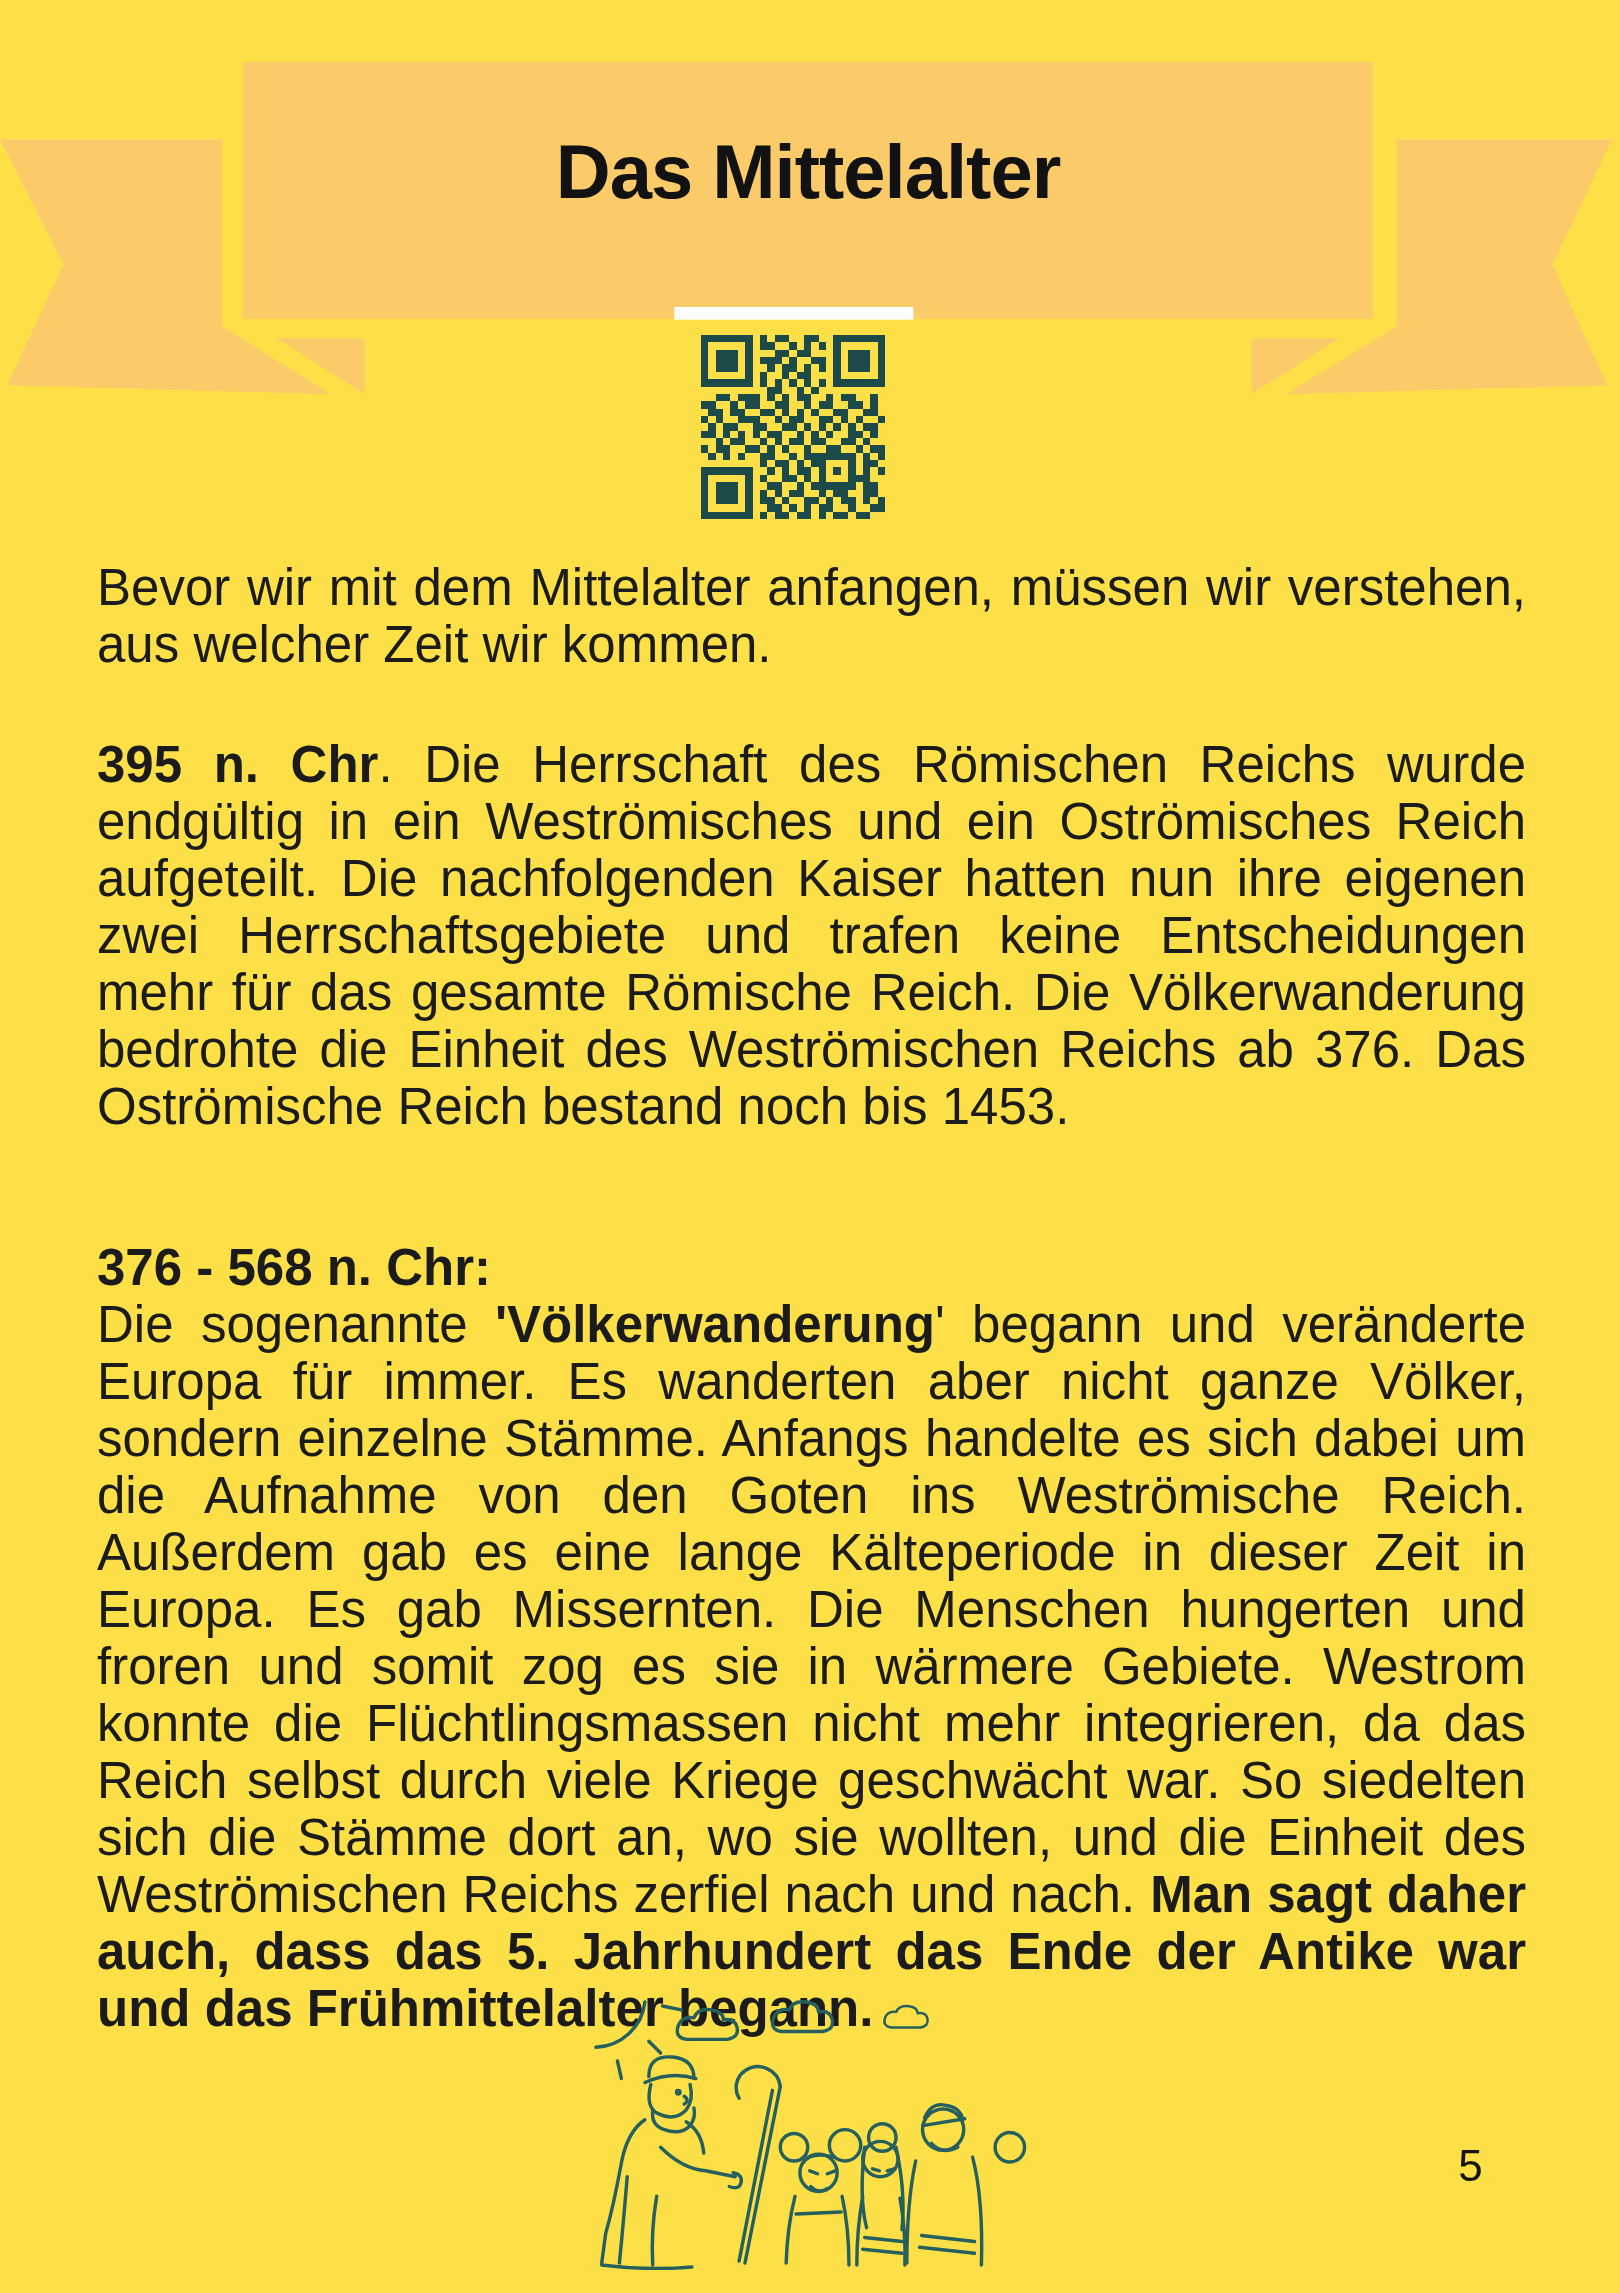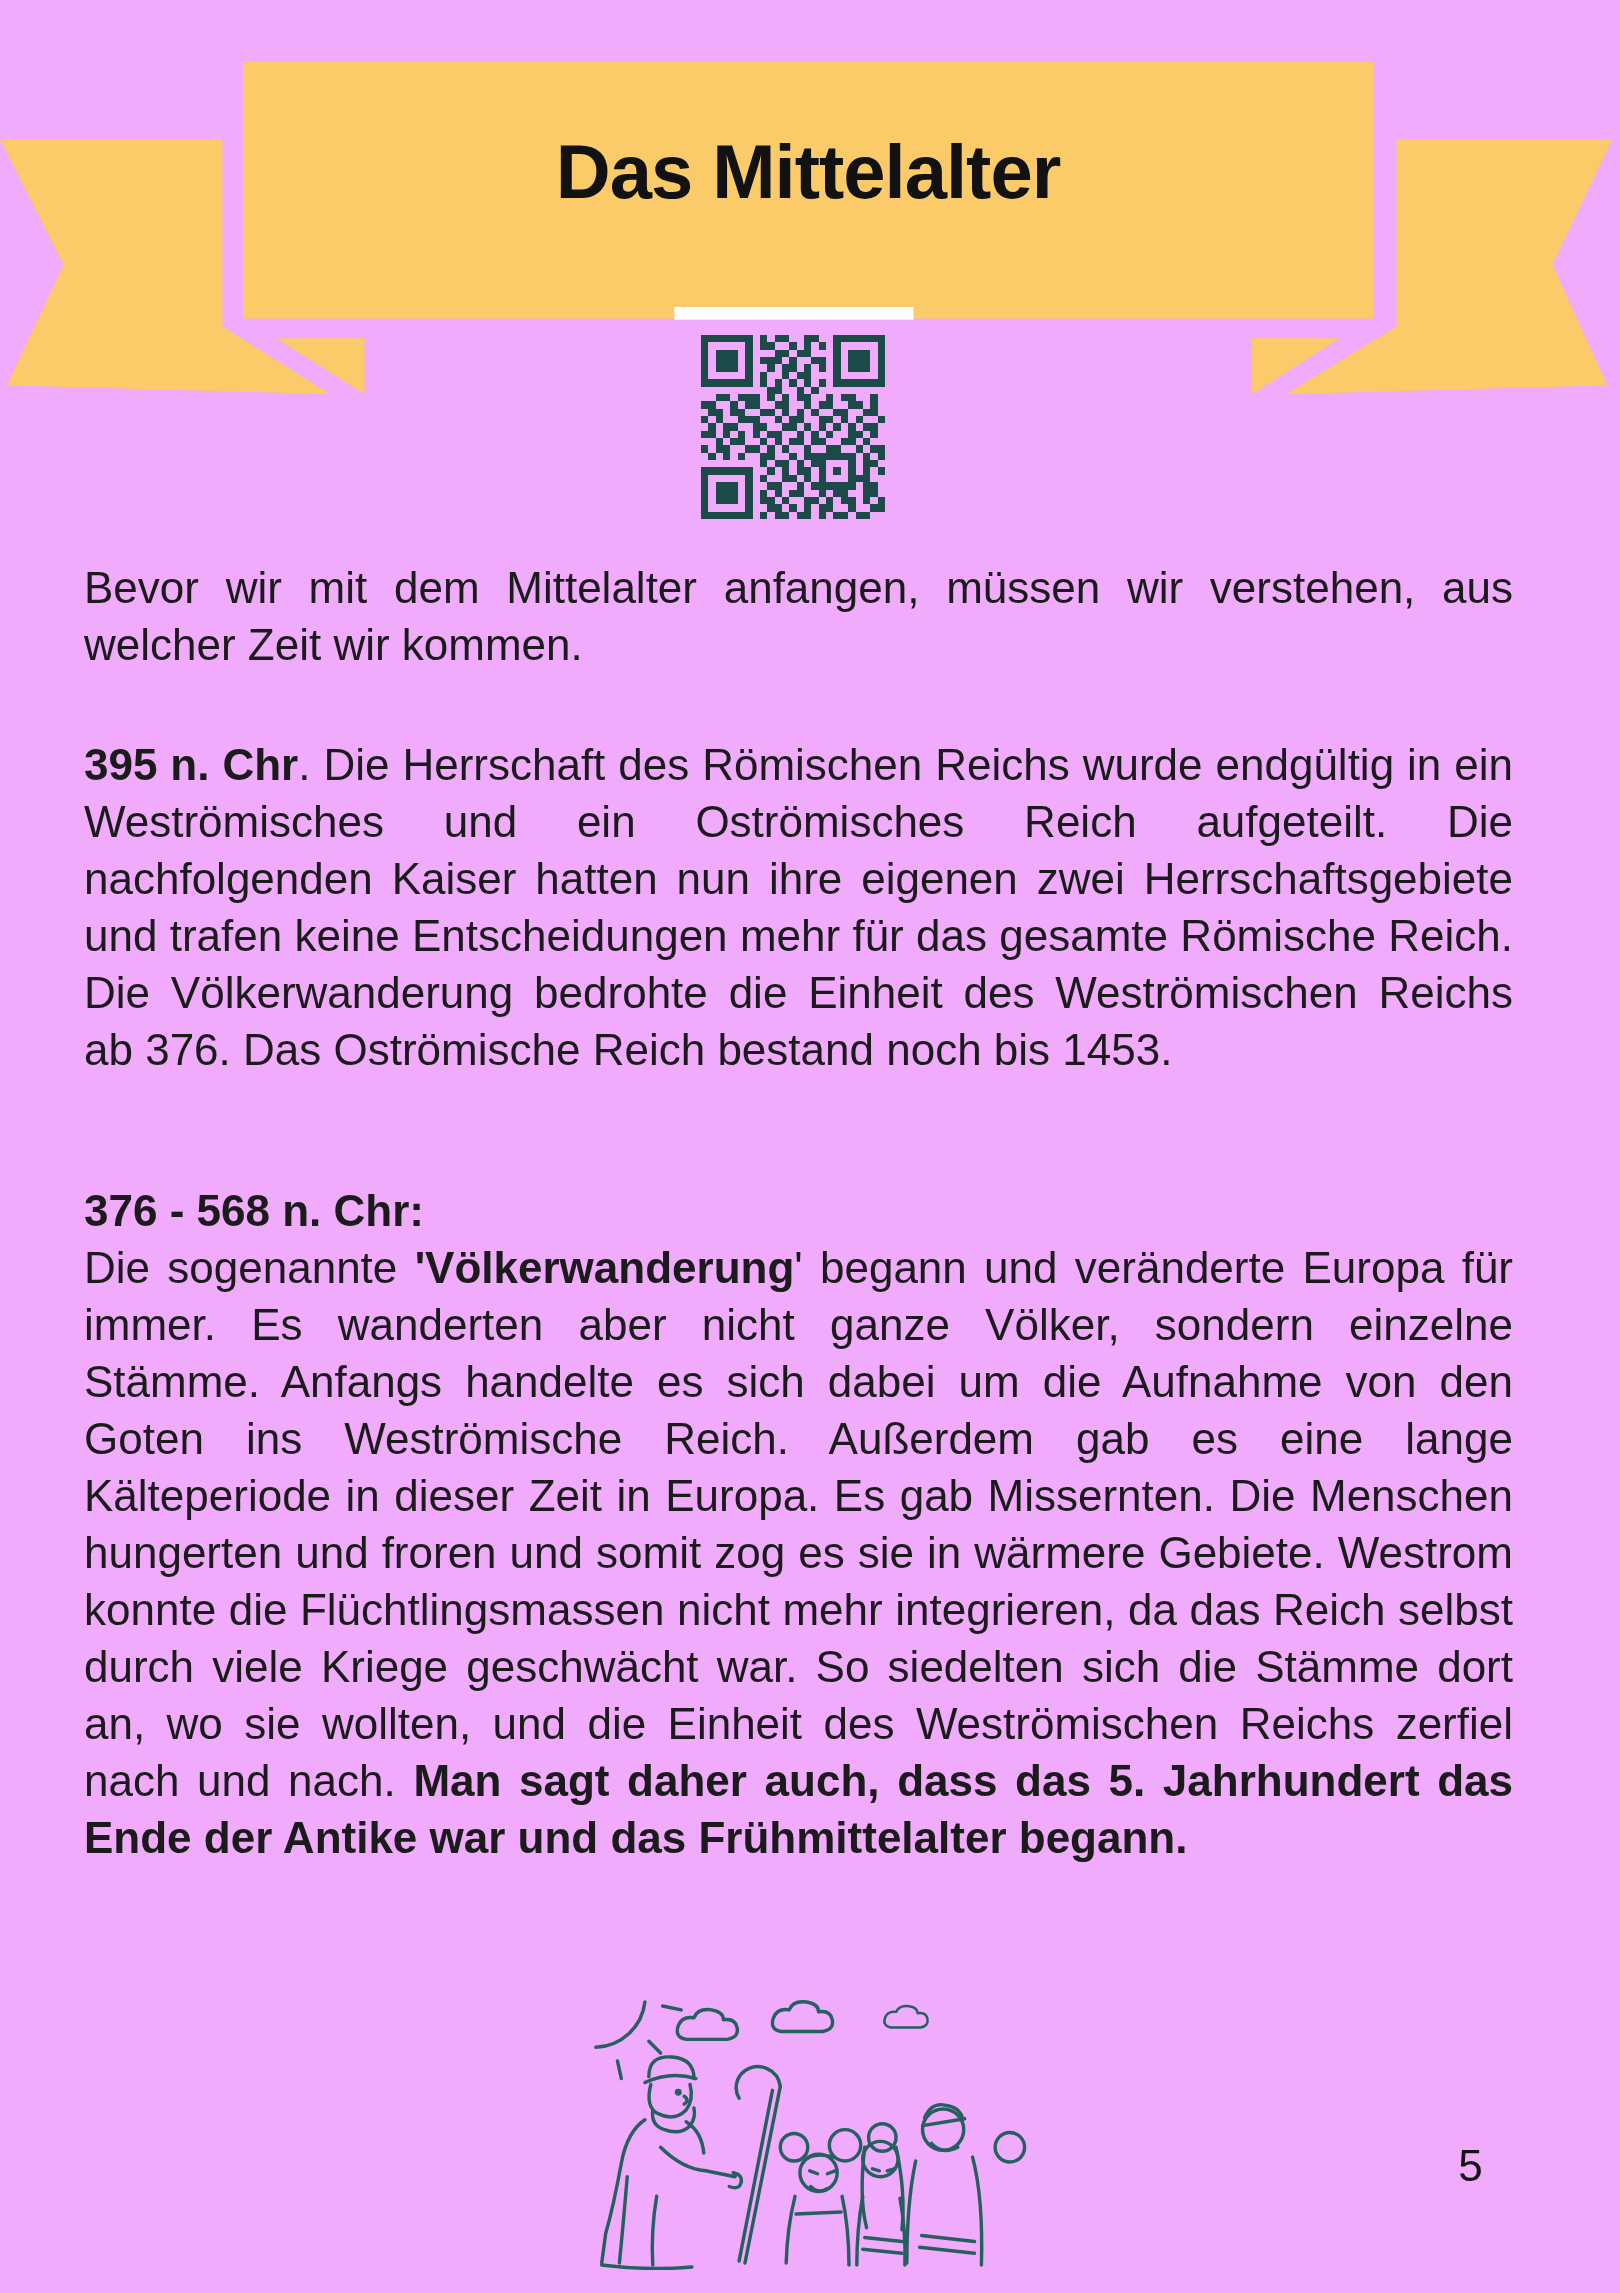--- a/index.html
+++ b/index.html
@@ -5,21 +5,21 @@
   :root{
     --ribbon:#FBCB69;
     --qr-teal:#1B4A48;
     --ink:#1B1B1B;
     --art:#26605E;
   }
   html,body{margin:0;padding:0;background:#e8e8e8;}
   .page{
     position:relative;
     width:1620px;height:2294px;
-    background:#f0abfc;
+    background:#fde047;
     overflow:hidden;
     font-family:"Liberation Sans", sans-serif;
     color:var(--ink);
   }
   .banner-svg{position:absolute;left:0;top:0;width:1620px;height:412px;}
   .banner-svg polygon,.banner-svg rect.ribbon{fill:var(--ribbon);}
   .banner-svg rect.notch{fill:#ffffff;}
   .banner-title{
     position:absolute;left:243px;top:134px;width:1130px;
     text-align:center;
@@ -30,22 +30,22 @@
   .qr{
     position:absolute;left:701px;top:335px;
     width:184px;height:184px;
     display:grid;
     grid-template-rows:repeat(25,1fr);
   }
   .qr .qr-row{display:grid;grid-template-columns:repeat(25,1fr);}
   .qr .m1{background:var(--qr-teal);}
   .qr .m0{background:transparent;}
   .body-text{
-    position:absolute;left:84px;top:559px;width:1429px;
-    font-size:44px;line-height:57px;
+    position:absolute;left:97px;top:559px;width:1429px;
+    font-size:51px;line-height:57px;
     text-align:justify;
     color:var(--ink);
   }
   .body-text p{margin:0;}
   .body-text p:nth-child(1){margin-bottom:63px;}
   .body-text p:nth-child(2){margin-bottom:104px;}
   .body-text strong{font-weight:700;}
   .illustration{
     position:absolute;left:588px;top:2000px;
     width:466px;height:270px;

